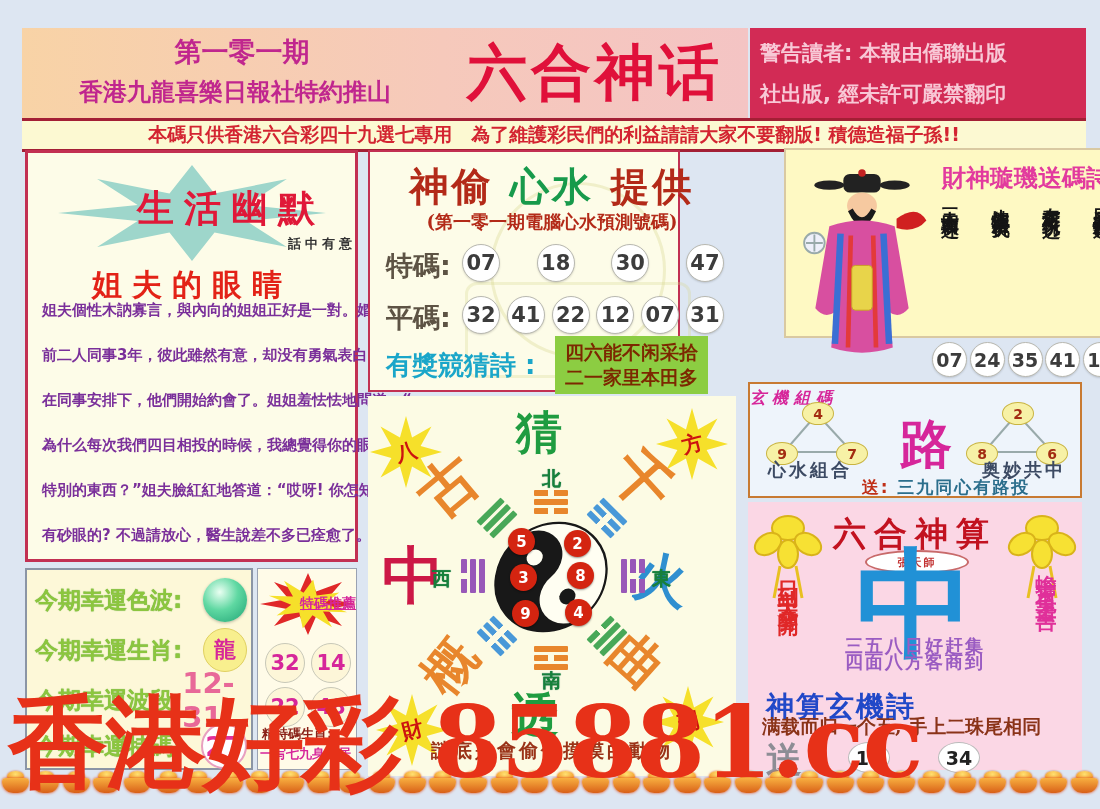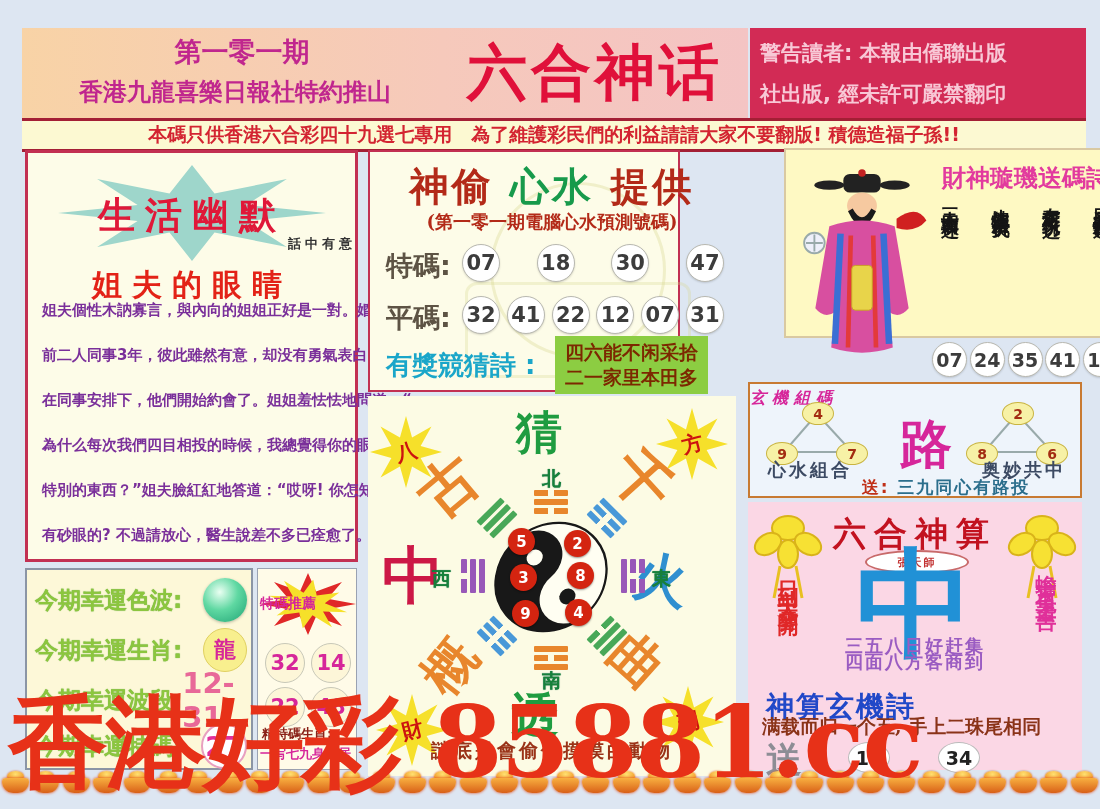--- a/index.html
+++ b/index.html
@@ -16,21 +16,21 @@
              display:flex;align-items:center;justify-content:center;color:#e0103a;font-size:60px;font-weight:900;letter-spacing:4px;}
   .warnbox{left:750px;top:28px;width:336px;height:90px;background:#d22b55;color:#f8c8d6;
            font-size:21px;font-weight:bold;display:flex;flex-direction:column;justify-content:space-around;padding:4px 10px;box-sizing:border-box;}
   .banner{left:22px;top:118px;width:1064px;height:28px;background:#fcf9d2;border-top:3px solid #a31f35;border-bottom:3px solid #a31f35;
           color:#d32431;font-size:19px;font-weight:bold;display:flex;align-items:center;justify-content:center;white-space:nowrap;}
 
   
   .humor{left:25px;top:150px;width:333px;height:412px;background:#fdfce8;border:3px solid #c23052;box-sizing:border-box;}
   .burst{clip-path:polygon(50% 0%,58.4% 29.7%,85.4% 14.6%,70.3% 41.6%,100% 50%,70.3% 58.4%,85.4% 85.4%,58.4% 70.3%,50% 100%,41.6% 70.3%,14.6% 85.4%,29.7% 58.4%,0% 50%,29.7% 41.6%,14.6% 14.6%,41.6% 29.7%);}
   .humor-burst{left:30px;top:12px;width:268px;height:96px;background:#9ed6cb;}
-  .humor-title{left:0;top:38px;width:328px;text-align:center;color:#e01838;font-size:37px;font-weight:900;letter-spacing:10px;}
+  .humor-title{left:0;top:31px;width:328px;text-align:center;color:#e01838;font-size:37px;font-weight:900;letter-spacing:10px;padding-left:39px;}
   .humor-sub{left:0;top:82px;width:328px;text-align:right;color:#333;font-size:13px;font-weight:bold;letter-spacing:4px;}
   .story-title{left:0;top:112px;width:328px;text-align:center;color:#e32217;font-size:30px;font-weight:900;letter-spacing:10px;}
   .story-line{left:14px;width:302px;color:#7a2f9a;font-size:15px;font-weight:bold;white-space:nowrap;}
 
   
   .tips{left:368px;top:150px;width:312px;height:242px;background:#fdfce8;border:2px solid #c23052;box-sizing:border-box;}
   .tips-ghost1{left:120px;top:30px;width:170px;height:170px;border:3px solid #d8d890;border-radius:50%;opacity:.35;}
   .tips-ghost2{left:95px;top:130px;width:220px;height:90px;border:3px solid #d8d890;border-radius:12px;opacity:.3;}
   .tips-title{left:0;top:8px;width:364px;text-align:center;font-size:39px;font-weight:900;letter-spacing:3px;}
   .tips-title .dr{color:#b32a18;} .tips-title .gr{color:#179a4b;}
@@ -97,21 +97,21 @@
   .zod{width:42px;height:42px;border-radius:50%;background:#f8ef8e;border:1px solid #e0d060;
        display:flex;align-items:center;justify-content:center;color:#d6269a;font-size:22px;font-weight:900;}
   .range{color:#e86898;font-size:29px;font-weight:900;}
   .spec27{width:42px;height:42px;border-radius:50%;border:2px solid #e8a0c0;background:#fff;
           display:flex;align-items:center;justify-content:center;color:#e0309a;font-size:27px;font-weight:900;}
 
   
   .reco{left:257px;top:568px;width:100px;height:202px;background:#fffbe8;border:1px solid #9aa2b2;box-sizing:border-box;}
   .reco-burst-red{left:2px;top:4px;width:96px;height:62px;background:#e02828;}
   .reco-burst-yel{left:10px;top:10px;width:80px;height:50px;background:#f6e02a;transform:rotate(12deg);}
-  .reco-star-label{left:2px;top:26px;width:96px;text-align:left;color:#d6269a;font-size:14px;font-weight:900;}
+  .reco-star-label{left:2px;top:26px;width:96px;text-align:right;color:#d6269a;font-size:14px;font-weight:900;text-decoration:underline;}
   .reco-row{position:absolute;left:4px;width:92px;display:flex;justify-content:space-around;}
   .reco-circ{width:38px;height:38px;border-radius:50%;background:#fdf6d8;border:1px solid #c8c8b8;
              display:flex;align-items:center;justify-content:center;color:#d6269a;font-size:21px;font-weight:900;}
   .reco-zlabel{left:4px;top:156px;width:92px;color:#8a2218;font-size:13px;font-weight:900;}
   .reco-ztext{left:2px;top:176px;width:96px;color:#d6269a;font-size:13px;font-weight:bold;white-space:nowrap;}
 
   
   .ingots{left:0;top:771px;width:1100px;height:32px;display:flex;justify-content:space-around;align-items:flex-start;z-index:40;}
   .ingot{position:relative;width:27px;height:26px;}
   .ingot::before{content:"";position:absolute;left:5px;top:0;width:17px;height:11px;border-radius:50%;

